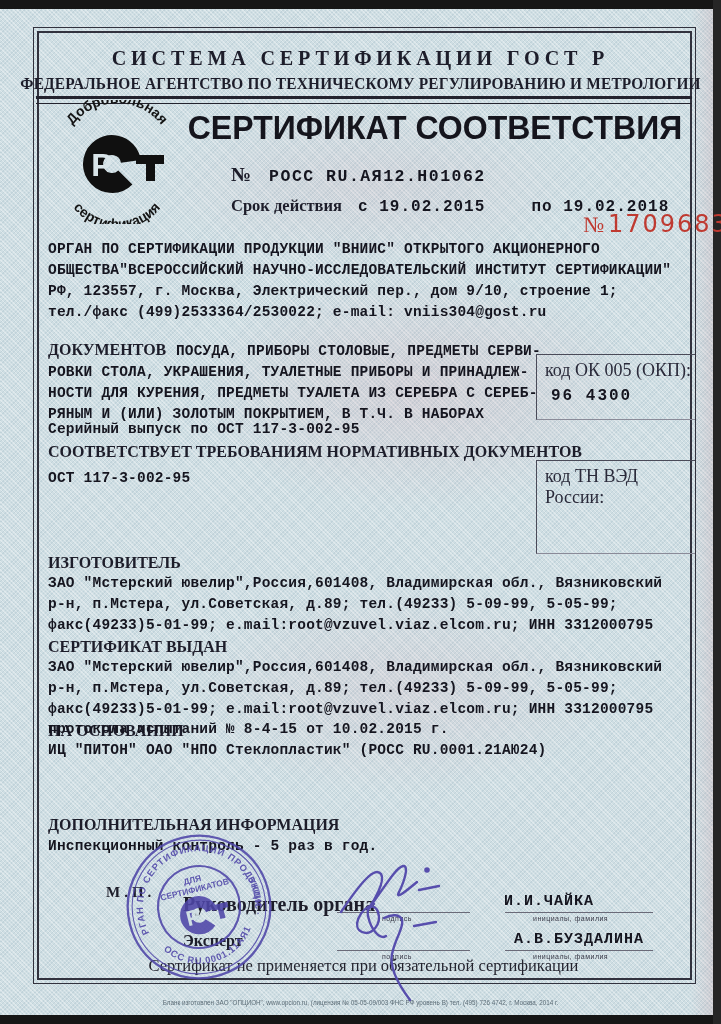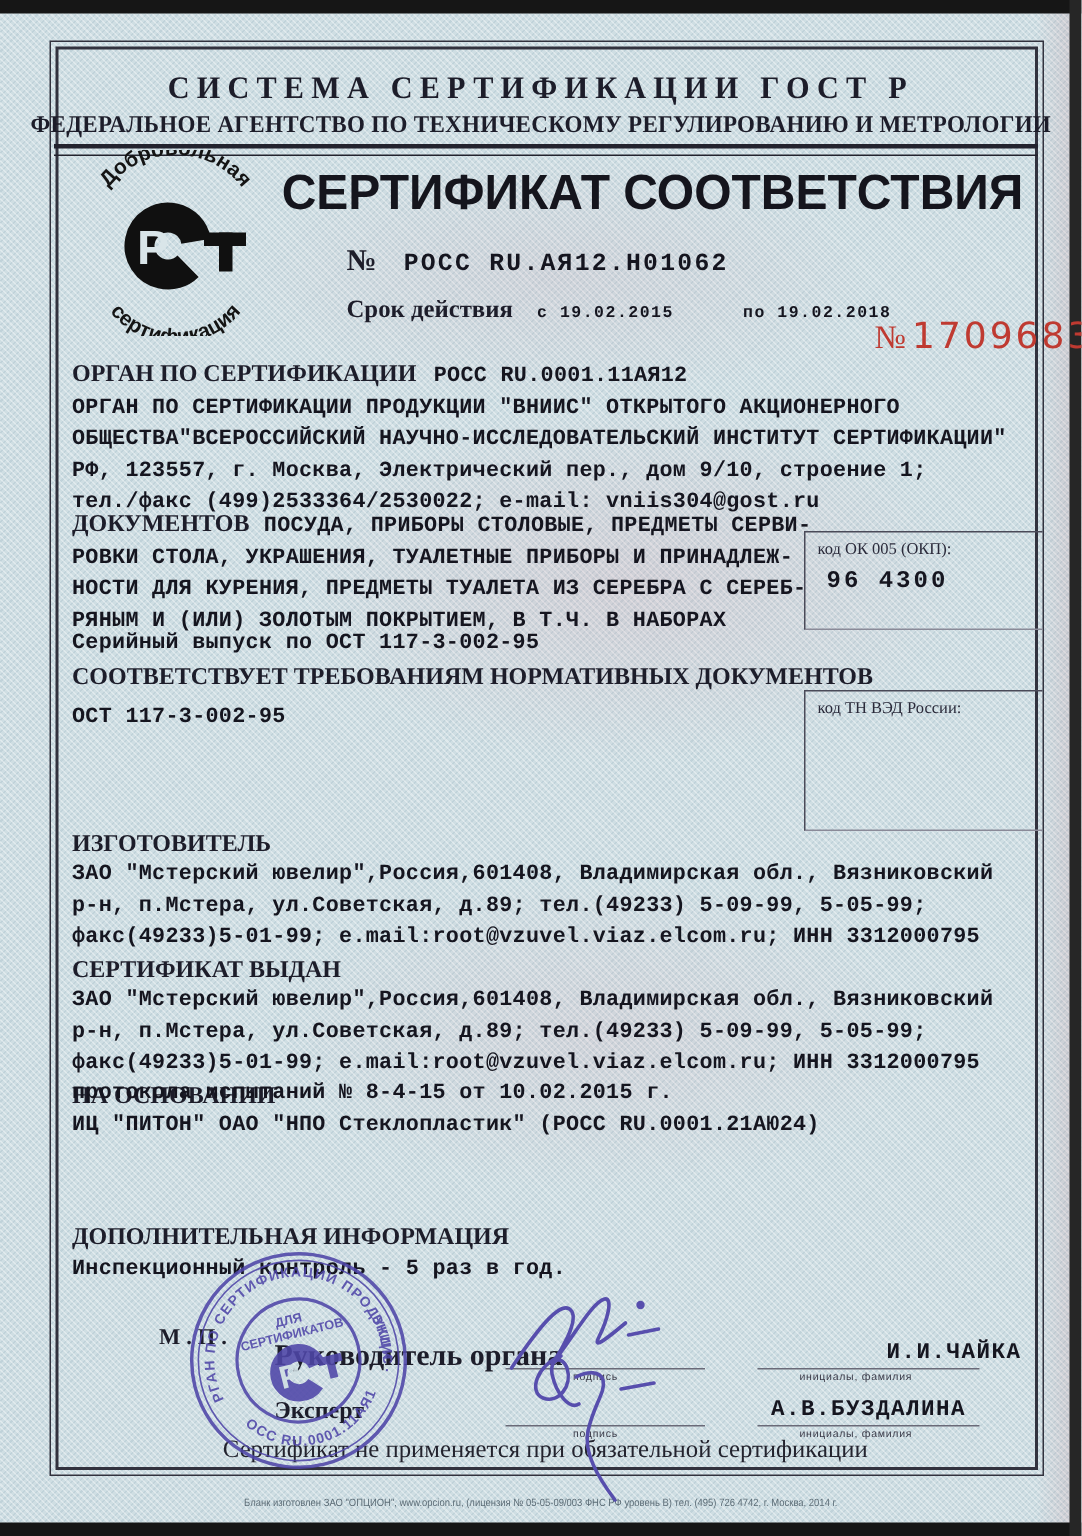--- a/index.html
+++ b/index.html
@@ -29,31 +29,31 @@
   .hdr2{left:0;width:721px;top:75px;text-align:center;font-size:16px;letter-spacing:.2px;
         transform:scaleX(.96);}
   .hrule{left:36px;width:656px;top:96px;height:4px;border-top:3px solid #23232e;
         border-bottom:1px solid #23232e;}
   .doc-title{left:180px;width:510px;top:109px;text-align:center;
         font-family:"Liberation Sans",sans-serif;font-weight:700;font-size:33px;
         color:#15151d;letter-spacing:0px;transform:scaleX(.97);}
   .certno-row{left:231px;top:163px;font-size:20px;}
   .certno-row .mono{font-size:16.5px;letter-spacing:1.5px;margin-left:18px;}
   .validity-row{left:231px;top:196px;font-size:16.5px;}
-  .validity-row .mono{font-size:11px;letter-spacing:1px;}
+  .validity-row .mono{font-size:16px;letter-spacing:1px;}
   .blankno{left:540px;top:210px;width:150px;text-align:left;color:#bf3a31;margin-left:43px;}
   .blankno .sign{font-size:22px;font-family:"Liberation Serif",serif;font-weight:400;}
   .blankno .digits{font-family:"DejaVu Sans",sans-serif;font-size:24px;letter-spacing:2px;
         font-weight:400;}
   .txt-block{left:48px;width:648px;line-height:21px;font-size:14.5px;}
   .lbl{font-size:16px;}
   .monoline{font-size:14.5px;letter-spacing:.2px;white-space:nowrap;}
   .codebox{position:absolute;border-left:1px solid #4a4a58;border-top:1px solid #4a4a58;
         border-bottom:1px solid #8a8a98;}
-  .codebox .cb-label{font-family:"Liberation Serif",serif;color:#2a2a3a;font-size:11px;
+  .codebox .cb-label{font-family:"Liberation Serif",serif;color:#2a2a3a;font-size:18px;
         padding:5px 0 0 8px;}
   .codebox .cb-value{padding:6px 0 0 14px;font-size:16px;letter-spacing:2px;}
   .stamp-wrap{left:110px;top:818px;width:178px;height:178px;z-index:6;opacity:.88;}
   .mp{left:106px;top:884px;font-size:15px;letter-spacing:4px;z-index:2;}
   .sigline{position:absolute;border-bottom:1px solid #6a6a78;}
   .sig-caption{position:absolute;font-family:"Liberation Sans",sans-serif;font-size:7px;
         color:#3a3a48;letter-spacing:.5px;}
   .sig-name{position:absolute;text-align:center;font-size:15px;letter-spacing:1px;}
   .sig-svg{position:absolute;z-index:7;}
   .disclaimer{left:33px;width:661px;top:956px;text-align:center;font-size:16.5px;
@@ -111,22 +111,20 @@
     <span class="mono" style="margin-left:12px;">с 19.02.2015</span>
     <span class="mono" style="margin-left:42px;">по 19.02.2018</span>
   </div>
 
   <div class="abs blankno">
     <span class="sign">№</span>
     <span class="digits">1709683</span>
   </div>
 
   <div class="abs txt-block" style="top:239px;">
-    <div><span class="serifB lbl">ОРГАН ПО СЕРТИФИКАЦИИ</span>
-      <span class="mono monoline" style="margin-left:8px;">РОСС RU.0001.11АЯ12</span></div>
     <div class="mono monoline">ОРГАН ПО СЕРТИФИКАЦИИ ПРОДУКЦИИ "ВНИИС" ОТКРЫТОГО АКЦИОНЕРНОГО</div>
     <div class="mono monoline">ОБЩЕСТВА"ВСЕРОССИЙСКИЙ НАУЧНО-ИССЛЕДОВАТЕЛЬСКИЙ ИНСТИТУТ СЕРТИФИКАЦИИ"</div>
     <div class="mono monoline">РФ, 123557, г. Москва, Электрический пер., дом 9/10, строение 1;</div>
     <div class="mono monoline">тел./факс (499)2533364/2530022; e-mail: vniis304@gost.ru</div>
   </div>
 
   <div class="abs txt-block" style="top:339px;">
     <div><span class="serifB lbl">ДОКУМЕНТОВ</span>
       <span class="mono monoline" style="margin-left:6px;">ПОСУДА, ПРИБОРЫ СТОЛОВЫЕ, ПРЕДМЕТЫ СЕРВИ-</span></div>
     <div class="mono monoline">РОВКИ СТОЛА, УКРАШЕНИЯ, ТУАЛЕТНЫЕ ПРИБОРЫ И ПРИНАДЛЕЖ-</div>
@@ -207,21 +205,21 @@
   <div class="sigline" style="left:337px;top:878px;width:133px;height:34px;"></div>
   <div class="sig-caption" style="left:382px;top:915px;">подпись</div>
   <svg class="sig-svg" width="130" height="64" style="left:335px;top:856px;">
     <g stroke="#574ead" stroke-width="2.4" fill="none" stroke-linecap="round">
       <path d="M6 56 C 26 26, 40 10, 46 18 C 51 25, 38 46, 34 52 C 48 34, 60 12, 68 10 C 74 9, 70 24, 64 36 C 60 44, 70 36, 82 26"></path>
       <path d="M84 34 L 104 30"></path>
       <circle cx="92" cy="14" r="1.6" fill="#574ead"></circle>
     </g>
   </svg>
   <div class="sigline" style="left:505px;top:878px;width:148px;height:34px;"></div>
-  <div class="sig-name mono" style="left:533px;top:893px;width:148px;text-align:right;">И.И.ЧАЙКА</div>
+  <div class="sig-name mono" style="left:475px;top:893px;width:148px;">И.И.ЧАЙКА</div>
   <div class="sig-caption" style="left:533px;top:915px;">инициалы, фамилия</div>
 
   <div class="abs serifB" style="left:183px;top:932px;font-size:16px;">Эксперт</div>
   <div class="sigline" style="left:337px;top:916px;width:133px;height:34px;"></div>
   <div class="sig-caption" style="left:382px;top:953px;">подпись</div>
   <svg class="sig-svg" width="140" height="110" style="left:340px;top:896px;">
     <g stroke="#574ead" stroke-width="2.4" fill="none" stroke-linecap="round">
       <path d="M34 8 C 18 14, 12 32, 22 36 C 32 40, 42 28, 38 16 C 35 7, 26 10, 28 20 C 31 34, 40 44, 46 40"></path>
       <path d="M44 22 C 52 18, 60 18, 62 24 C 64 32, 56 40, 52 58 C 49 72, 58 88, 70 104"></path>
       <path d="M74 30 L 96 26"></path>

